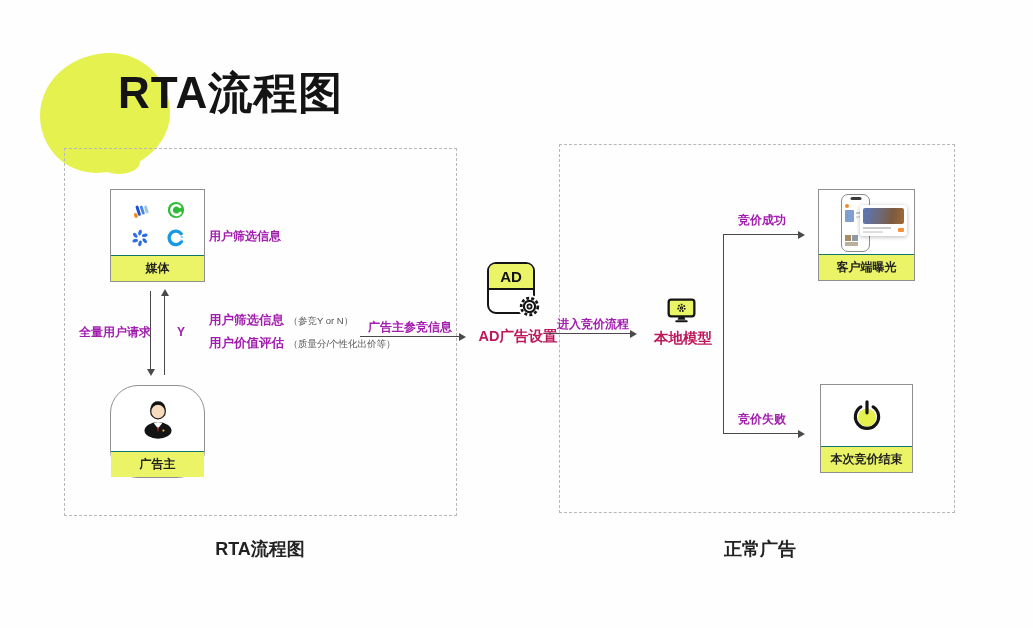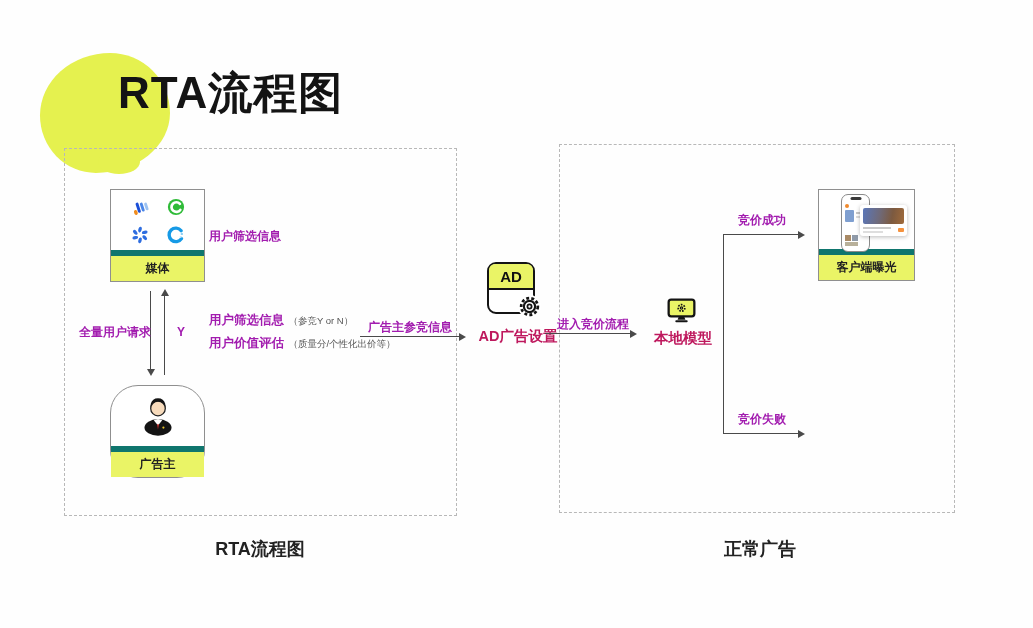--- a/index.html
+++ b/index.html
@@ -14,21 +14,21 @@
   .blob-small{left:98px;top:150px;width:42px;height:24px;background:#e5f14f;border-radius:50%;}
   .page-title{left:118px;top:64px;font-size:44px;font-weight:900;letter-spacing:1px;color:#141414;}
   
   .panel{border:1.5px dashed #b8b8b8;background:transparent;}
   .panel-left{left:64px;top:148px;width:391px;height:366px;}
   .panel-right{left:559px;top:144px;width:394px;height:367px;}
   .panel-caption{font-size:18px;font-weight:800;color:#222;text-align:center;}
   
   .node-box{background:#fff;border:1px solid #8f8f8f;display:flex;flex-direction:column;}
   .node-body{flex:1;position:relative;display:flex;align-items:center;justify-content:center;}
-  .node-strip{height:25px;background:#eaf466;border-top:6px solid #0f766e;
+  .node-strip{height:25px;background:#eaf466;border-top:1px solid #0f766e;
     display:flex;align-items:center;justify-content:center;font-size:12px;font-weight:800;color:#222;}
   
   .media-icons{display:grid;grid-template-columns:18px 18px;gap:10px 18px;margin-top:2px;}
   
   .hline{background:#4a4a4a;height:1.3px;}
   .vline{background:#4a4a4a;width:1.3px;}
   .arr-right{width:0;height:0;border-top:4px solid transparent;border-bottom:4px solid transparent;border-left:7px solid #4a4a4a;}
   .arr-down{width:0;height:0;border-left:4px solid transparent;border-right:4px solid transparent;border-top:7px solid #4a4a4a;}
   .arr-up{width:0;height:0;border-left:4px solid transparent;border-right:4px solid transparent;border-bottom:7px solid #4a4a4a;}
   .lbl{font-size:12px;font-weight:700;color:#a21caf;white-space:nowrap;}
@@ -190,17 +190,27 @@
       <div class="ad-card">
         <div class="card-img"></div>
         <div class="card-l1"></div>
         <div class="card-l2"></div>
         <div class="card-btn"></div>
       </div>
     </div>
     <div class="node-strip">客户端曝光</div>
   </div>
 
+  <div class="abs node-box" style="left:820px;top:384px;width:91px;height:87px;">
+    <div class="node-body">
+      <svg width="38" height="38" viewBox="0 0 36 36">
+        <circle cx="18" cy="19.5" r="8.6" fill="#e3f04e"></circle>
+        <path d="M12.2 9.4 A11 11 0 1 0 23.8 9.4" fill="none" stroke="#141414" stroke-width="3" stroke-linecap="round"></path>
+        <line x1="18" y1="4.5" x2="18" y2="15" stroke="#141414" stroke-width="3" stroke-linecap="round"></line>
+      </svg>
+    </div>
+    <div class="node-strip">本次竞价结束</div>
+  </div>
 
   <div class="abs panel-caption" style="left:195px;top:537px;width:130px;">RTA流程图</div>
   <div class="abs panel-caption" style="left:698px;top:537px;width:124px;">正常广告</div>
 
 </div>
 
 </body></html>

